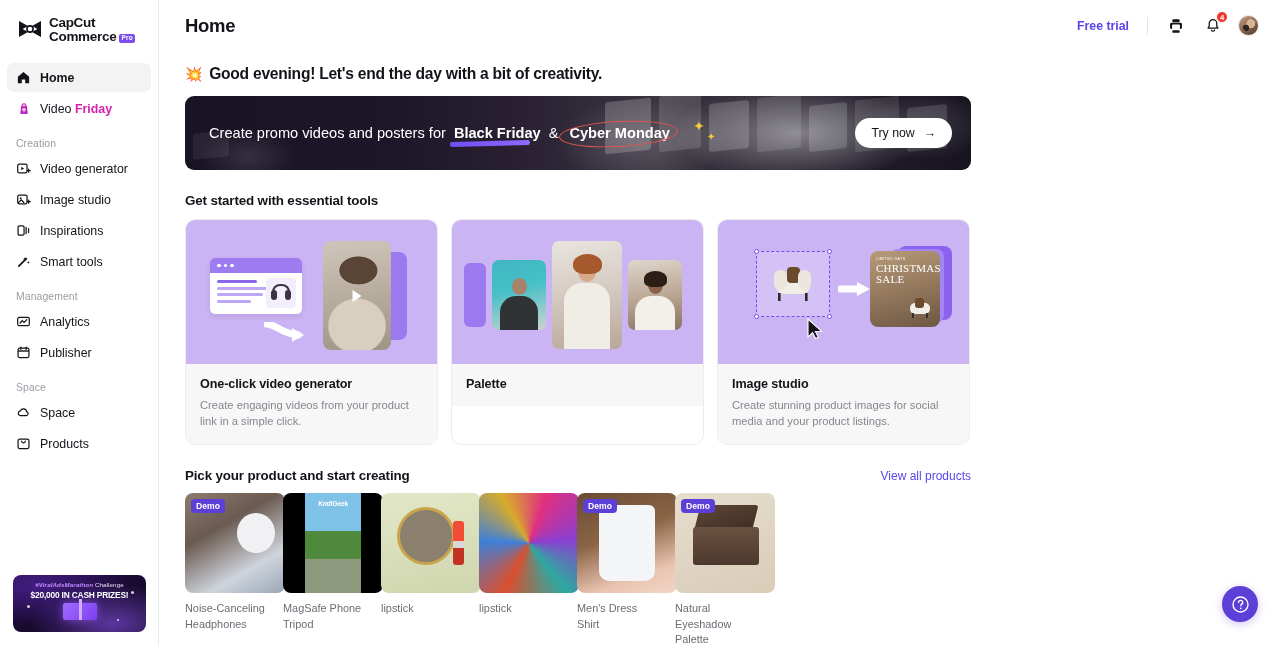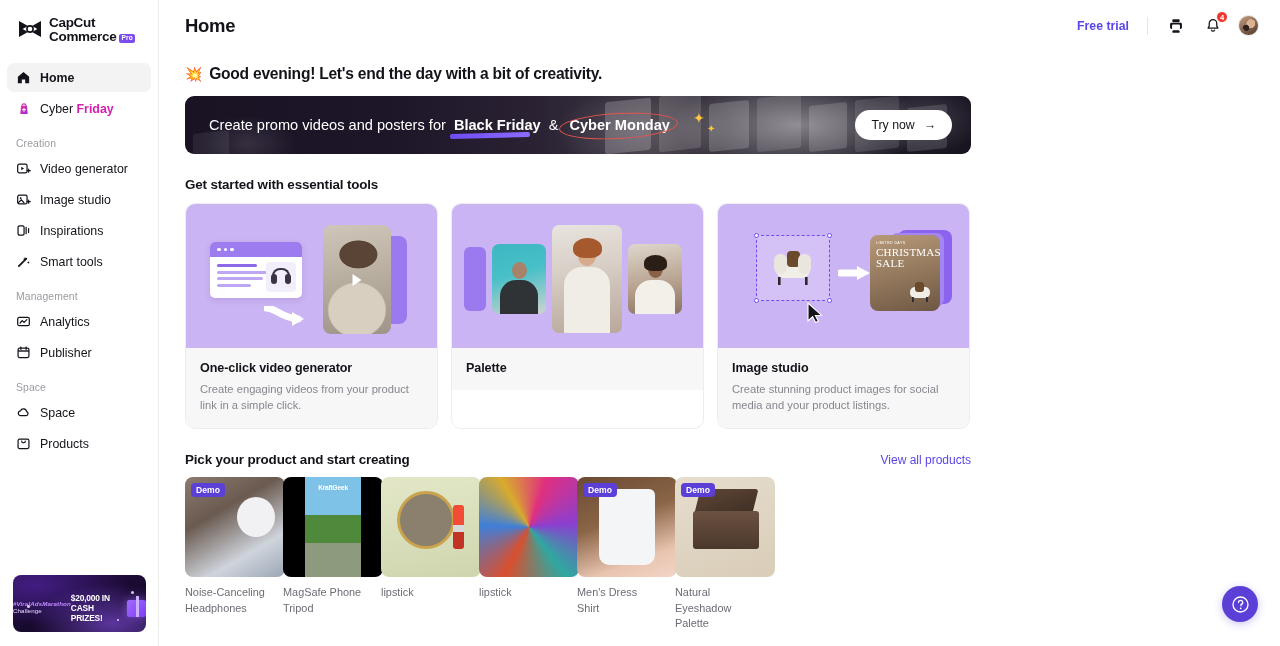--- a/index.html
+++ b/index.html
@@ -50,21 +50,21 @@
 
   .promo-card {
     position: absolute; left: 13px; bottom: 14px;
     width: 133px; height: 57px; border-radius: 8px;
     overflow: hidden;
     background:
       radial-gradient(ellipse at 75% 85%, rgba(150,90,255,.55), transparent 58%),
       radial-gradient(ellipse at 18% 20%, rgba(95,45,190,.5), transparent 60%),
       linear-gradient(160deg, #2a0f4d 0%, #170a2e 55%, #120823 100%);
     cursor: pointer;
-    display: flex; align-items: center;
+    display: flex; flex-direction: column; align-items: center;
     padding-top: 6px;
   }
   .promo-l1 { font-size: 6.2px; color: #e8defb; letter-spacing: .1px; }
   .promo-l1 b { color: #c08bff; font-style: italic; }
   .promo-l2 { font-size: 8.4px; font-weight: 800; color: #fff; margin-top: 2px; letter-spacing: -.2px; }
   .promo-gift {
     width: 34px; height: 17px; margin-top: 3px;
     background: linear-gradient(135deg,#a36bff,#7c3ef0);
     border-radius: 2px; position: relative;
     box-shadow: 0 0 9px rgba(160,100,255,.6);
@@ -110,21 +110,21 @@
   .content { padding: 0 0 0 26px; }
 
   .greeting {
     font-size: 15.6px; font-weight: 700; letter-spacing: -.25px;
     margin: 14px 0 0 0; display: flex; align-items: center; gap: 7px;
   }
   .greet-emoji { font-size: 14px; }
 
   
   .hero {
-    margin-top: 13px; width: 786px; height: 58px; border-radius: 9px;
+    margin-top: 13px; width: 786px; height: 74px; border-radius: 9px;
     position: relative; overflow: hidden;
     background: linear-gradient(90deg, #191324 0%, #1d1628 26%, #2a2233 44%, #3b3540 60%, #24202c 78%, #17131f 100%);
     display: flex; align-items: center; cursor: pointer;
   }
   .hero-bgimg {
     position: absolute; inset: 0;
     background:
       radial-gradient(ellipse 180px 70px at 78% 50%, rgba(225,222,226,.5), transparent 70%),
       radial-gradient(ellipse 120px 60px at 58% 62%, rgba(180,170,180,.28), transparent 72%),
       radial-gradient(ellipse 90px 50px at 94% 40%, rgba(130,125,140,.35), transparent 70%),
@@ -342,21 +342,21 @@
               <stop offset="0" stop-color="#e0309f"></stop>
                   <stop offset="1" stop-color="#a32ad8"></stop>
             </linearGradient>
               </defs>
             <path d="M4.6 4.4h6.8l.8 9.2H3.8Z" fill="url(#bfg)"></path>
             <path d="M5.8 4.4a2.2 2.2 0 0 1 4.4 0" fill="none" stroke="url(#bfg)" stroke-width="1.3"></path>
             <path d="M8 7.2v3.4M6.3 8.9h3.4" stroke="#fff" stroke-width="1.2" stroke-linecap="round"></path>
           </svg>
         </span>
         <span>
-          <span class="bf-black">Cyber </span><span class="bf-friday">Friday</span>
+          <span class="bf-black">Video </span><span class="bf-friday">Friday</span>
         </span>
       </div>
 
       <div class="nav-section">Creation</div>
 
       <div class="nav-item">
         <span class="ic">
           <svg viewBox="0 0 16 16" width="15" height="15">
             <rect x="1.8" y="3.4" width="10" height="9.2" rx="1.6" fill="none" stroke="#14131a" stroke-width="1.3"></rect>
             <path d="M5.6 6.2 L8.6 8 L5.6 9.8Z" fill="#14131a"></path>

